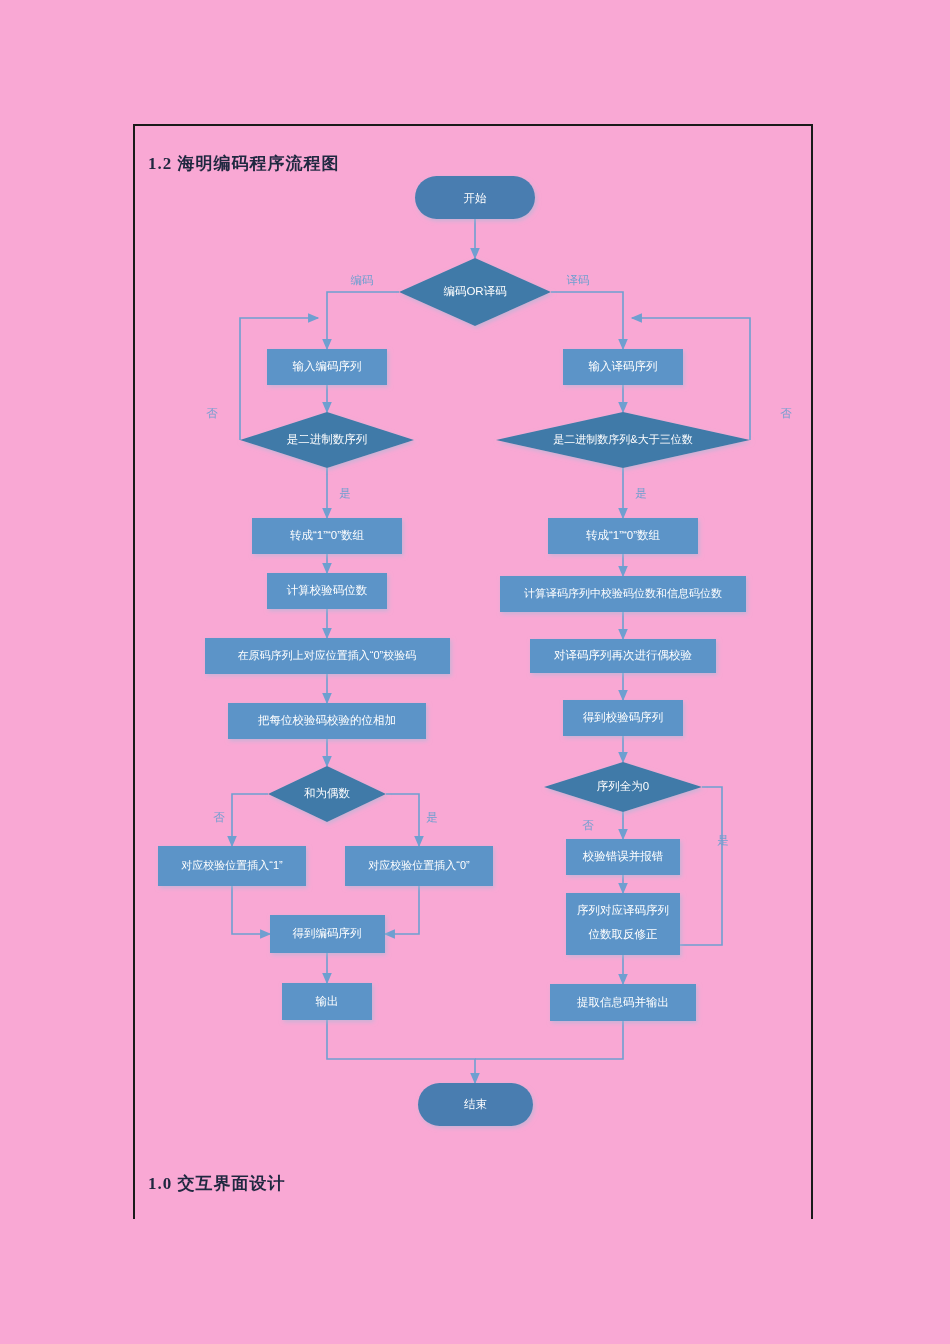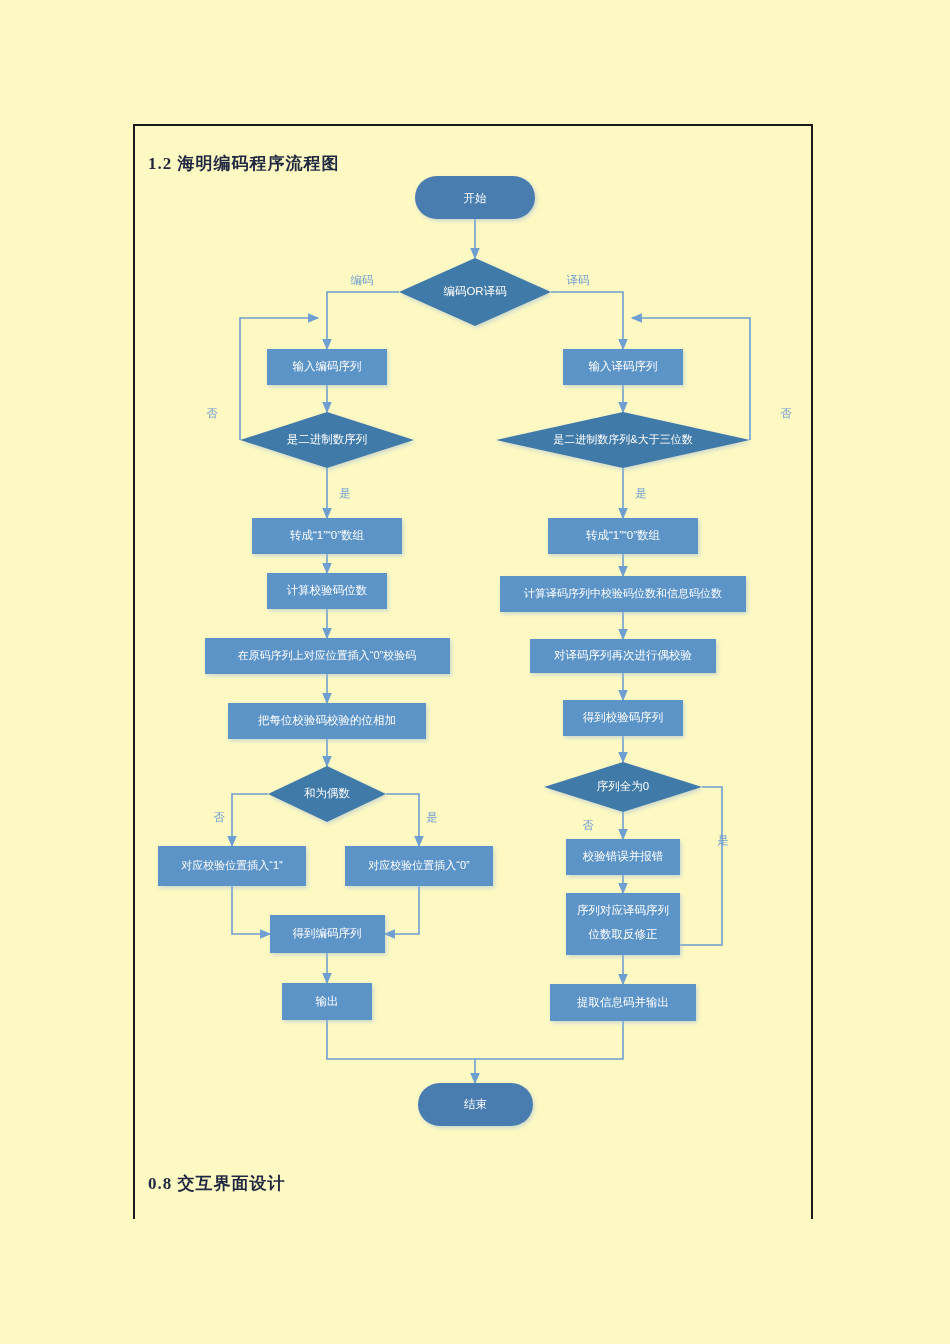--- a/index.html
+++ b/index.html
@@ -12,21 +12,21 @@
     height: 1344px;
     position: relative;
     font-family: "Liberation Sans", "DejaVu Sans", sans-serif;
     overflow: hidden;
   }
   #page {
     position: absolute;
     left: 0; top: 0;
     width: 950px;
     height: 1344px;
-    background: #fef9c3;
+    background: #f9a8d4;
   }
   
   #border-box {
     position: absolute;
     left: 133px;
     top: 124px;
     width: 680px;
     height: 1095px;
     border-left: 2px solid #1a1a1a;
     border-right: 2px solid #1a1a1a;
@@ -75,21 +75,21 @@
 </style>
 </head>
 <body>
 
 <div id="page">
 
   <div id="border-box"></div>
 
   <div class="heading" id="heading-12">1.2  海明编码程序流程图</div>
 
-  <div class="heading" id="heading-13">0.8  交互界面设计</div>
+  <div class="heading" id="heading-13">1.0  交互界面设计</div>
 
   <svg id="flow-svg" viewBox="0 0 950 1344" xmlns="http://www.w3.org/2000/svg">
     <defs>
       <marker id="arrow" markerWidth="9" markerHeight="9" refX="6.2" refY="3.2" orient="auto" markerUnits="strokeWidth">
         <path d="M0,0.2 L7,3.2 L0,6.2 z" fill="#6f9fd0"></path>
       </marker>
       <filter id="softshadow" x="-20%" y="-20%" width="150%" height="170%">
         <feDropShadow dx="1.5" dy="2" stdDeviation="2" flood-color="#9dbbd8" flood-opacity="0.55"></feDropShadow>
       </filter>
     </defs>

